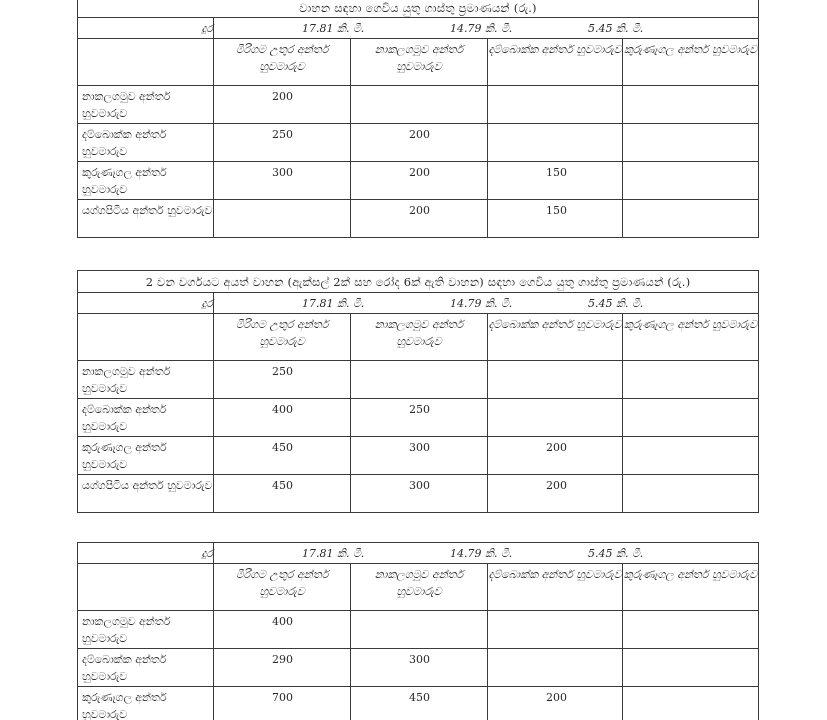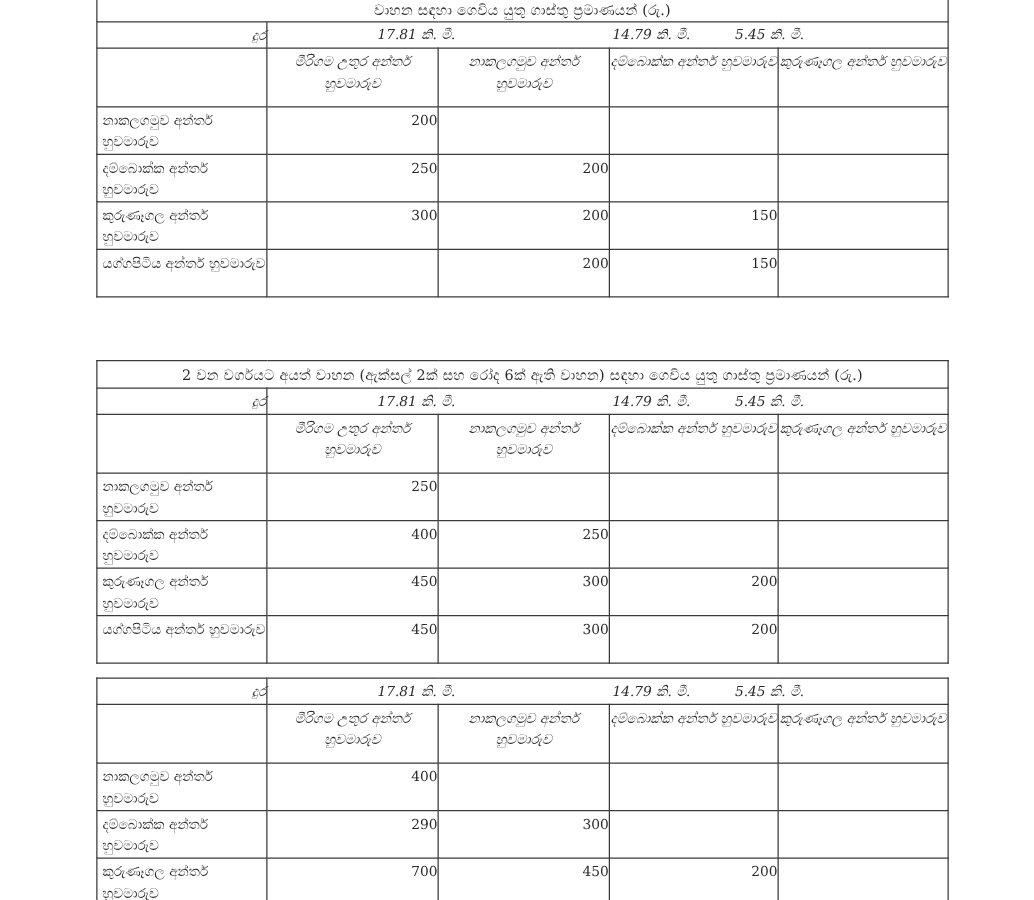--- a/index.html
+++ b/index.html
@@ -52,45 +52,44 @@
     font-style: italic;
     text-align: center;
   }
   .dist-row-cell span {
     position: absolute;
     top: 50%;
     transform: translateY(-50%);
     white-space: nowrap;
   }
   .dist-row-cell .d1 { left: 88px; }
-  .dist-row-cell .d2 { left: 236px; margin-left: 40px; }
+  .dist-row-cell .d2 { left: 236px; }
   .dist-row-cell .d3 { left: 374px; }
 
   .head-cell {
     text-align: center;
     font-style: italic;
     font-size: 11px;
     line-height: 17px;
     padding-top: 2px !important;
   }
   .row-label {
     text-align: left;
     font-size: 11px;
     line-height: 17px;
     padding: 2px 0 0 4px !important;
   }
   .val {
     padding: 4px 0 0 58px !important;
     font-size: 11px;
-    text-align: right;
   }
 
   #t1 { top: -3px; }
   #t1 tr.r-title { height: 20px; }
-  #t2 { top: 288px; }
+  #t2 { top: 270px; }
   #t2 tr.r-title { height: 22px; }
   #t3 { top: 542px; }
   #t3 tr.r-title { height: 21px; }
 
   .fee-table tr.r-dist { height: 21px; }
   .fee-table tr.r-head { height: 47px; }
   .fee-table tr.r-data { height: 38px; }
 </style>
 </head>
 <body>

